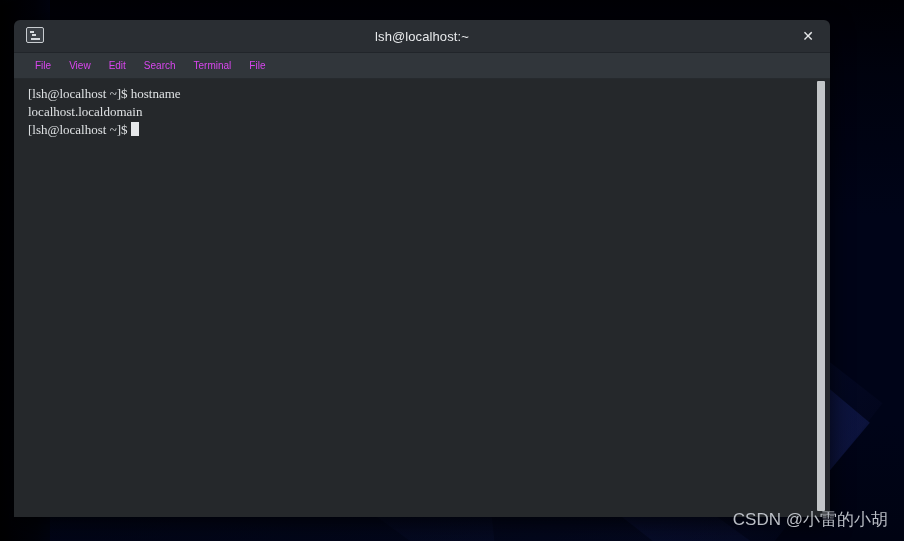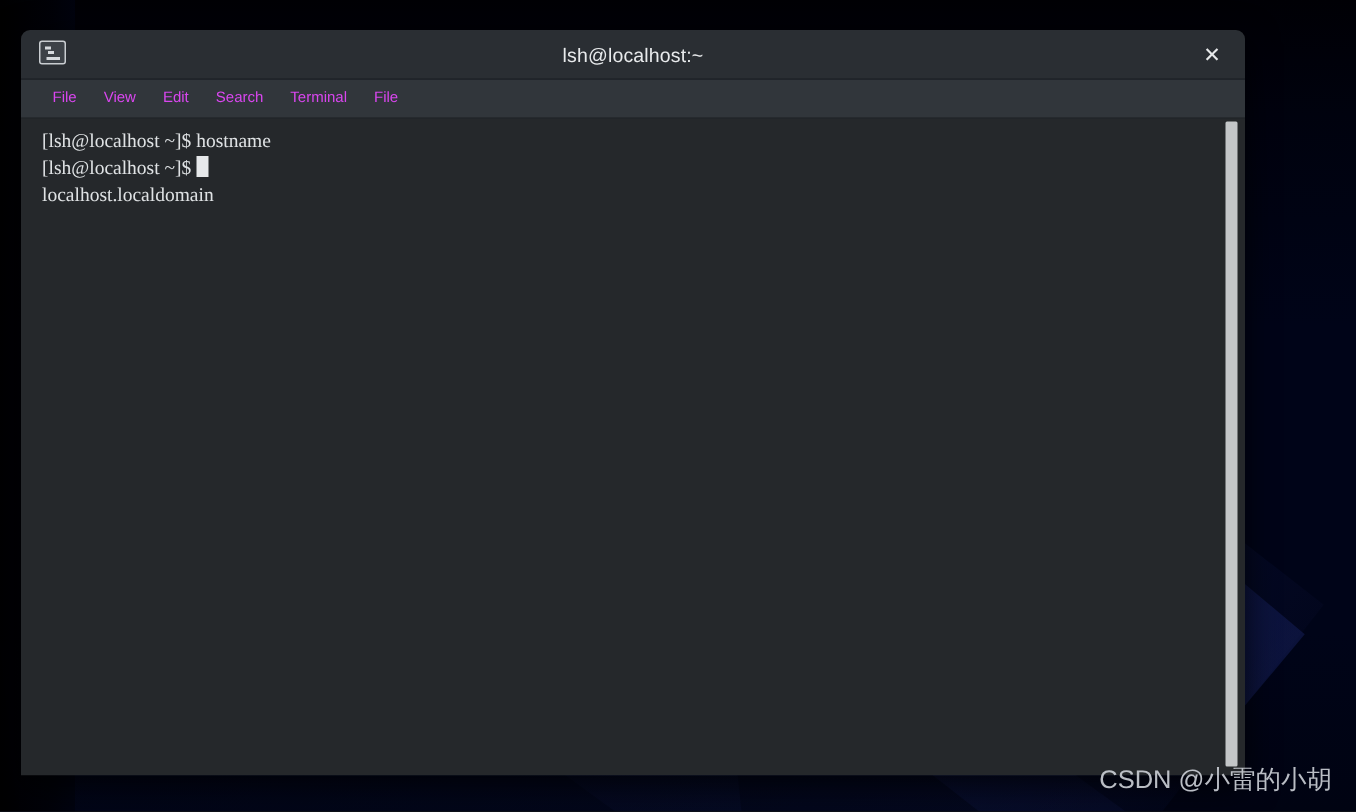--- a/index.html
+++ b/index.html
@@ -243,21 +243,21 @@
     <div id="menubar">
       <div class="menu-item">File</div>
       <div class="menu-item">View</div>
       <div class="menu-item">Edit</div>
       <div class="menu-item">Search</div>
       <div class="menu-item">Terminal</div>
       <div class="menu-item">File</div>
     </div>
 
     <div id="terminal-body">
-      <div id="term-text"><span class="term-line">[lsh@localhost ~]$ hostname</span><span class="term-line"><span>[lsh@localhost ~]$ </span><span id="cursor-block"></span></span><span class="term-line">localhost.localdomain</span></div>
+      <div id="term-text"><span class="term-line">[lsh@localhost ~]$ hostname</span><span class="term-line">localhost.localdomain</span><span class="term-line"><span>[lsh@localhost ~]$ </span><span id="cursor-block"></span></span></div>
 
       <div id="scrollbar-track"></div>
       <div id="scrollbar-thumb"></div>
     </div>
 
   </div>
 
   <div id="watermark">CSDN @小雷的小胡</div>
 </div>
 

